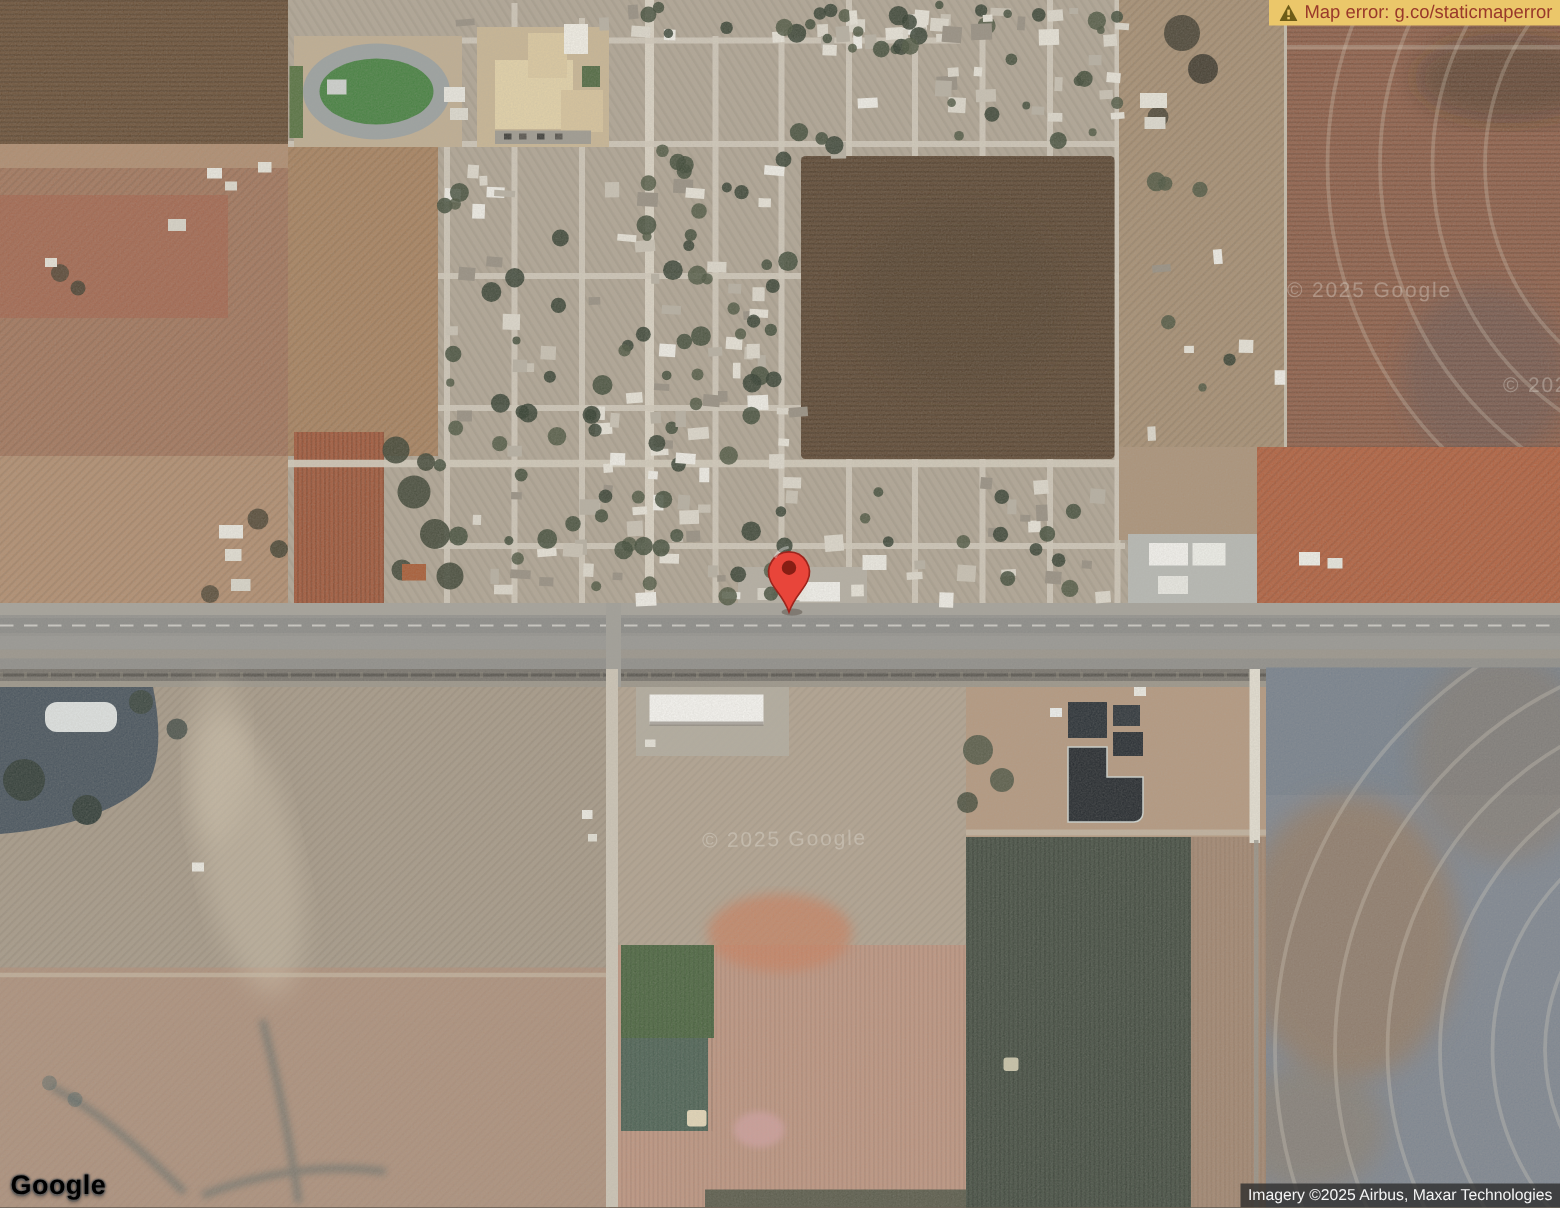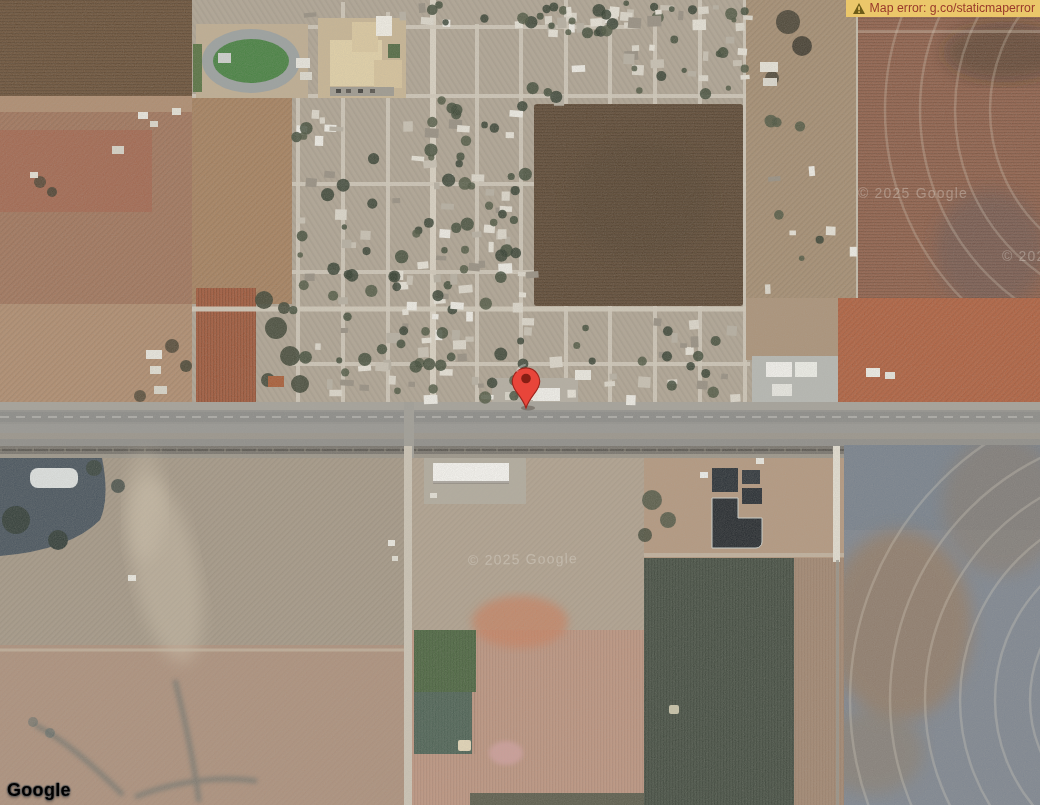--- a/index.html
+++ b/index.html
@@ -626,13 +626,14 @@
       <svg width="12" height="11" viewBox="0 0 12 11">
         <path d="M6 0 L12 11 H0 Z" fill="#6d5c18"></path>
         <rect x="5.2" y="3.4" width="1.7" height="3.8" fill="#ebc76a"></rect>
         <rect x="5.2" y="8.3" width="1.7" height="1.6" fill="#ebc76a"></rect>
       </svg>
     </span>
     <span>Map error: g.co/staticmaperror</span>
   </div>
 
   <div class="google-logo">Google</div>
+  <div class="attribution">Imagery ©2025 Airbus, Maxar Technologies</div>
 </div>
 
 </body></html>

